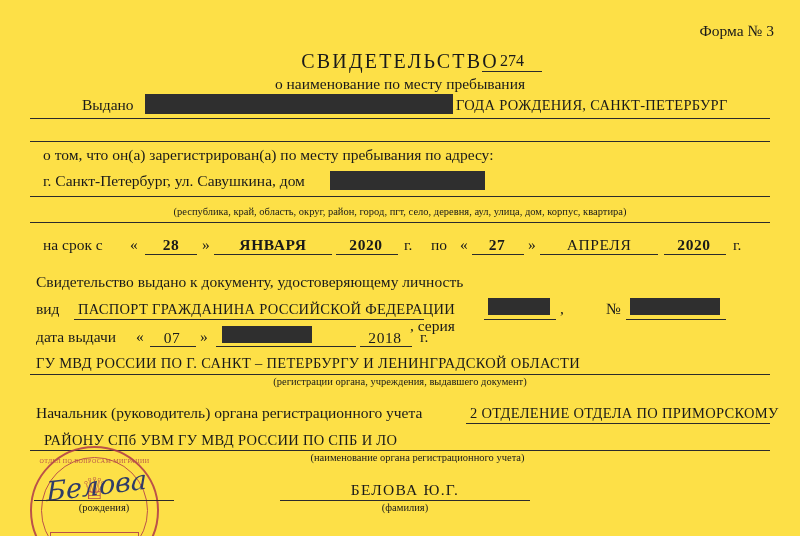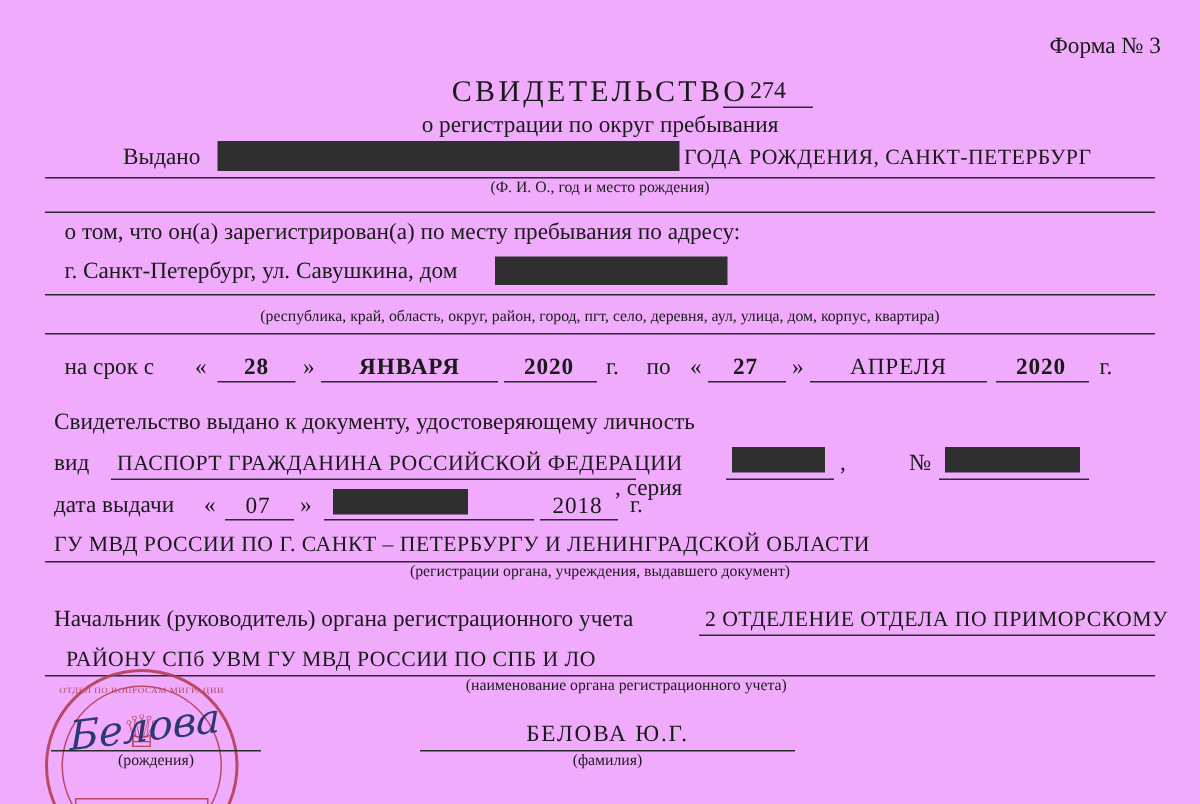--- a/index.html
+++ b/index.html
@@ -11,21 +11,21 @@
     width: 800px;
     height: 536px;
     position: relative;
     overflow: hidden;
     font-family: "Liberation Serif", serif;
     color: #1a1a1a;
   }
   .page {
     position: absolute;
     inset: 0;
-    background: #f0abfc;
+    background: #fde047;
   }
   
   .abs { position: absolute; white-space: nowrap; }
 
   .form-no {
     right: 26px;
     top: 22px;
     font-size: 15.5px;
   }
 
@@ -200,27 +200,26 @@
 <body>
 
 <div class="page">
 
   <div class="abs form-no">Форма № 3</div>
 
   <div class="abs title">СВИДЕТЕЛЬСТВО</div>
   <div class="title-number">
     <span class="num-underline">274</span>
   </div>
-  <div class="abs subtitle">о регистрации по округ пребывания</div>
+  <div class="abs subtitle">о наименование по месту пребывания</div>
 
   <div class="abs label" style="left:82px; top:96px;">Выдано</div>
   <div class="redact" style="left:145px; top:94px; width:308px; height:20px;"></div>
   <div class="abs val-caps" style="left:456px; top:97px;">ГОДА РОЖДЕНИЯ, САНКТ-ПЕТЕРБУРГ</div>
   <div class="rule" style="left:30px; top:118px; width:740px;"></div>
-  <div class="abs small-note" style="left:0; right:0; top:120px; text-align:center;">(Ф. И. О., год и место рождения)</div>
 
   <div class="rule" style="left:30px; top:141px; width:740px;"></div>
 
   <div class="abs val" style="left:43px; top:172px;">г. Санкт-Петербург, ул. Савушкина, дом</div>
 
   <div class="abs label" style="left:43px; top:146px;">о том, что он(а) зарегистрирован(а) по месту пребывания по адресу:</div>
   <div class="redact" style="left:330px; top:171px; width:155px; height:19px;"></div>
   <div class="rule" style="left:30px; top:196px; width:740px;"></div>
   <div class="abs small-note" style="left:0; right:0; top:206px; text-align:center;">(республика, край, область, округ, район, город, пгт, село, деревня, аул, улица, дом, корпус, квартира)</div>
   <div class="rule" style="left:30px; top:222px; width:740px;"></div>

